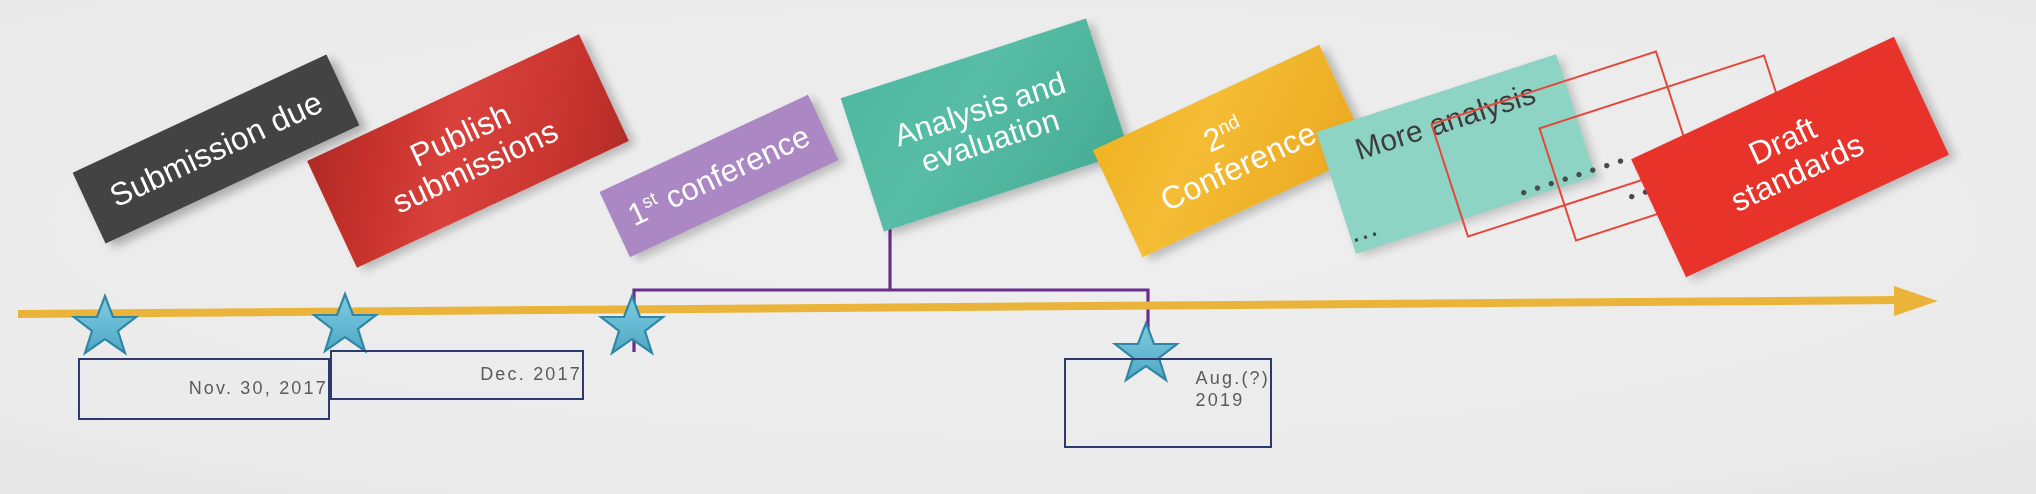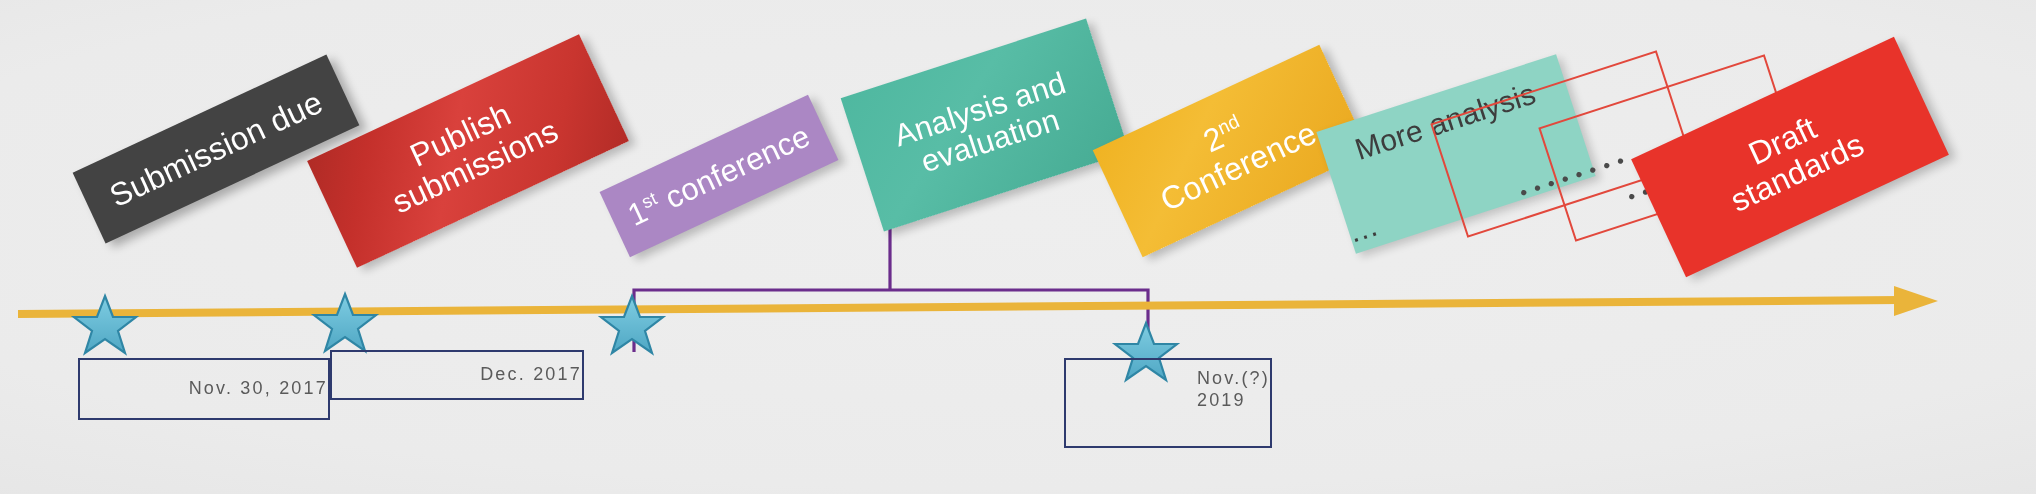--- a/index.html
+++ b/index.html
@@ -169,17 +169,17 @@
   <div class="datebox" style="left:78px; top:358px; width:252px; height:62px;">
     <span>Nov. 30, 2017</span>
   </div>
 
   <div class="datebox" style="left:330px; top:338px; width:254px; height:50px;margin-top:12px;">
     <span>Dec. 2017</span>
   </div>
 
 
   <div class="datebox" style="left:1064px; top:358px; width:208px; height:90px; align-items:flex-start; padding-top:8px;">
-    <span>Nov.(?)
+    <span>Aug.(?)
 2019</span>
   </div>
 
 </div>
 
 </body></html>

